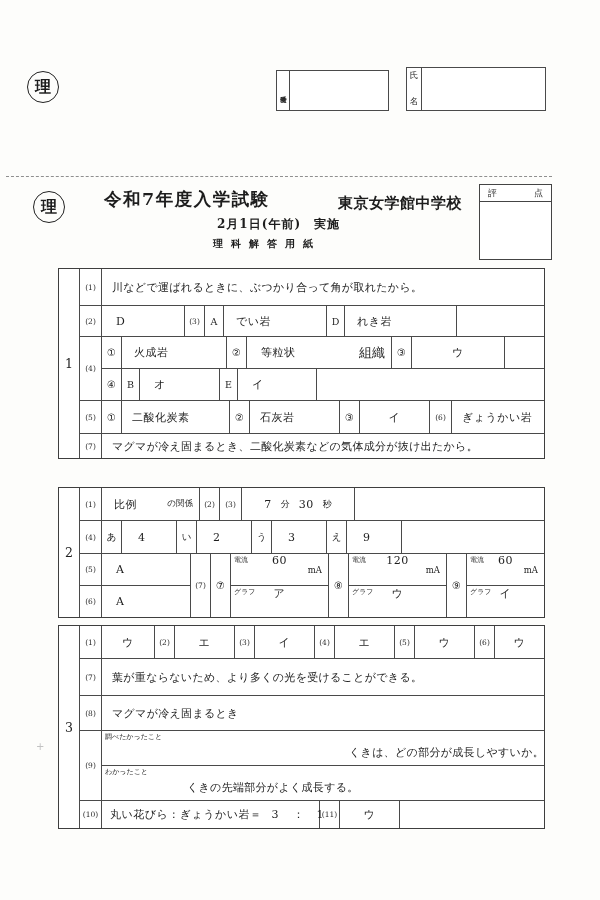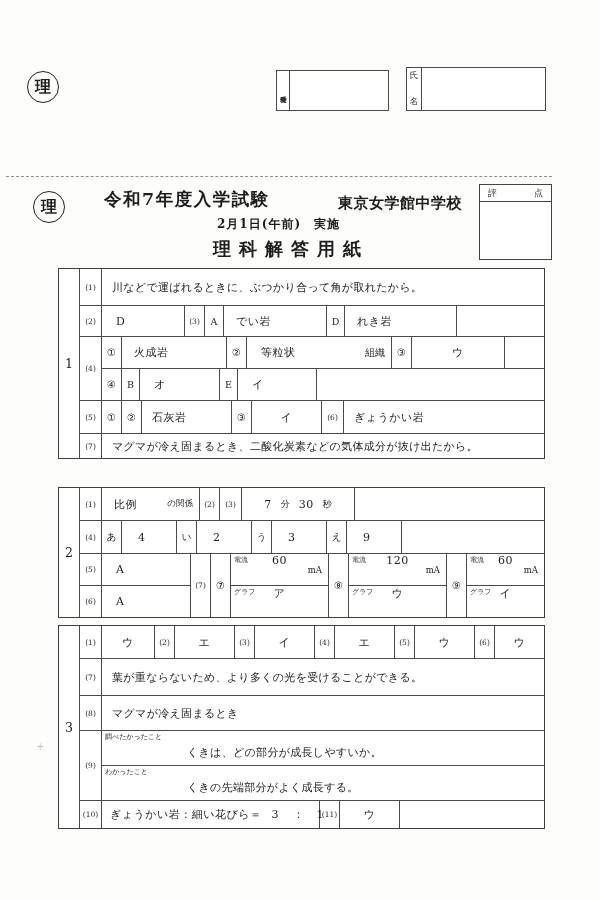--- a/index.html
+++ b/index.html
@@ -18,42 +18,42 @@
   .strip{border-right:1px solid #4a4a4a;display:flex;align-items:center;justify-content:center;box-sizing:border-box;}
   .strip.vert{writing-mode:vertical-rl;font-size:6.5px;line-height:11px;letter-spacing:0;padding:1px 0;}
   .strip.two{flex-direction:column;justify-content:space-between;padding:2px 0;font-size:8.5px;}
   .fblank{flex:1;}
   
   .dashes{border-top:1.4px dashed #8f8f8f;height:0;}
   
   .h-title{font-size:17.5px;font-weight:bold;letter-spacing:1.5px;}
   .h-school{font-size:15px;font-weight:bold;letter-spacing:0.5px;}
   .h-date{font-size:12px;font-weight:bold;letter-spacing:1px;}
-  .h-sheet{font-size:18px;font-weight:bold;letter-spacing:8px;}
+  .h-sheet{font-size:10px;font-weight:bold;letter-spacing:8px;}
   .score-box{border:1.3px solid #444;width:73px;height:76px;box-sizing:border-box;background:#fff;display:flex;flex-direction:column;}
   .score-head{height:17px;border-bottom:1px solid #444;display:flex;align-items:center;justify-content:space-between;padding:0 8px;font-size:9px;box-sizing:border-box;}
   .score-blank{flex:1;}
   
   .sec{left:58px;width:487px;border:1.3px solid #3e3e3e;box-sizing:border-box;display:flex;background:#fff;}
   .qnum{width:21px;border-right:1px solid #4a4a4a;display:flex;align-items:center;justify-content:center;font-size:12.5px;flex:none;box-sizing:border-box;}
   .body{flex:1;display:flex;flex-direction:column;min-width:0;}
   .row{display:flex;border-bottom:1px solid #4a4a4a;box-sizing:border-box;align-items:stretch;min-height:0;}
   .row.last{border-bottom:none;}
   .no{width:22px;flex:none;border-right:1px solid #4a4a4a;display:flex;align-items:center;justify-content:center;font-size:7.5px;color:#2a2a2a;box-sizing:border-box;}
   .cell{border-right:1px solid #4a4a4a;box-sizing:border-box;display:flex;align-items:center;position:relative;min-width:0;flex:none;}
   .cell.fill{flex:1;}
   .cell.open{border-right:none;}
   .blank{flex:1;}
   .ctr{justify-content:center;}
   .lab{font-size:9.5px;}
   .circ{font-family:"DejaVu Sans","Liberation Sans",sans-serif;font-size:10px;}
   .ans{font-size:11px;letter-spacing:0.5px;white-space:nowrap;}
   .sent{font-size:11px;letter-spacing:0.3px;padding-left:10px;white-space:nowrap;}
   .corner{position:absolute;top:1px;left:3px;font-size:7px;letter-spacing:0;color:#2a2a2a;}
-  .unit-r{position:absolute;right:6px;top:50%;transform:translateY(-50%);font-size:10px;}
+  .unit-r{position:absolute;right:6px;top:50%;transform:translateY(-50%);font-size:13px;}
   .subcol{display:flex;flex-direction:column;flex:none;box-sizing:border-box;min-width:0;}
   .subrow{display:flex;box-sizing:border-box;align-items:stretch;min-width:0;}
   .bb{border-bottom:1px solid #4a4a4a;}
   .regmark{color:#c2c2c2;font-size:10px;font-family:"DejaVu Sans",sans-serif;}
 </style>
 </head>
 <body>
 
 <div class="abs stamp" style="left:27px;top:71px;">
   <span>理</span>
@@ -133,20 +133,21 @@
           <div class="cell ctr lab" style="width:18px;">E</div>
           <div class="cell ans" style="width:79px;padding-left:14px;">イ</div>
           <div class="blank"></div>
         </div>
       </div>
     </div>
 
     <div class="row" style="height:33px;">
       <div class="no">(5)</div>
       <div class="cell ctr circ" style="width:20px;">①</div>
+      <div class="cell ans" style="width:108px;padding-left:10px;">二酸化炭素</div>
       <div class="cell ctr circ" style="width:20px;">②</div>
       <div class="cell ans" style="width:90px;padding-left:10px;">石灰岩</div>
       <div class="cell ctr circ" style="width:20px;">③</div>
       <div class="cell ctr ans" style="width:70px;">イ</div>
       <div class="no">(6)</div>
       <div class="cell fill open ans" style="padding-left:10px;">ぎょうかい岩</div>
     </div>
 
     <div class="row last" style="flex:1;">
       <div class="no">(7)</div>
@@ -270,33 +271,33 @@
     <div class="row" style="height:35px;">
       <div class="no">(8)</div>
       <div class="cell fill open sent">マグマが冷え固まるとき</div>
     </div>
 
     <div class="row" style="height:70px;">
       <div class="no">(9)</div>
       <div class="subcol" style="flex:1;">
         <div class="bb" style="height:35px;position:relative;box-sizing:border-box;">
           <span class="corner">調べたかったこと</span>
-          <div class="sent" style="padding-left:85px;padding-top:14px;">くきは、どの部分が成長しやすいか。</div>
+          <div class="sent" style="padding-left:85px;padding-top:14px;text-align:right;">くきは、どの部分が成長しやすいか。</div>
         </div>
         <div style="flex:1;position:relative;box-sizing:border-box;">
           <span class="corner">わかったこと</span>
           <div class="sent" style="padding-left:85px;padding-top:14px;">くきの先端部分がよく成長する。</div>
         </div>
       </div>
     </div>
 
     <div class="row last" style="flex:1;">
       <div class="no">(10)</div>
       <div class="cell" style="width:218px;padding-left:8px;">
-        <span class="ans">ぎょうかい岩：細い花びら＝</span>
+        <span class="ans">丸い花びら：ぎょうかい岩＝</span>
         <span class="ans" style="margin-left:10px;">3</span>
         <span class="ans" style="margin-left:14px;">：</span>
         <span class="ans" style="margin-left:12px;">1</span>
       </div>
       <div class="no" style="width:20px;text-align:right;">(11)</div>
       <div class="cell ctr ans" style="width:60px;">ウ</div>
       <div class="blank"></div>
     </div>
 
   </div>

